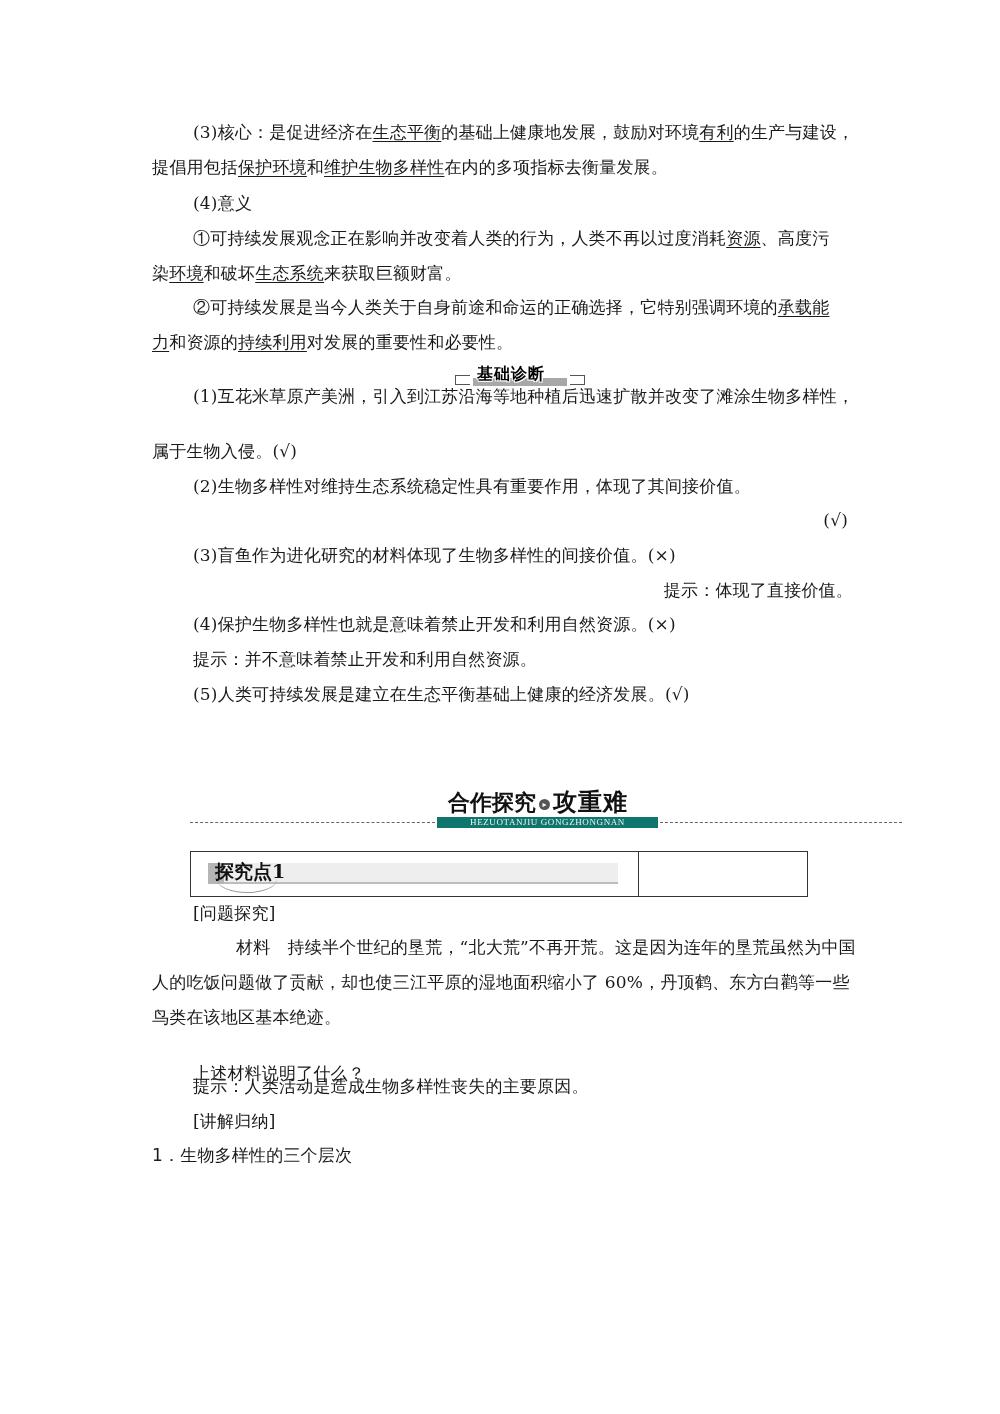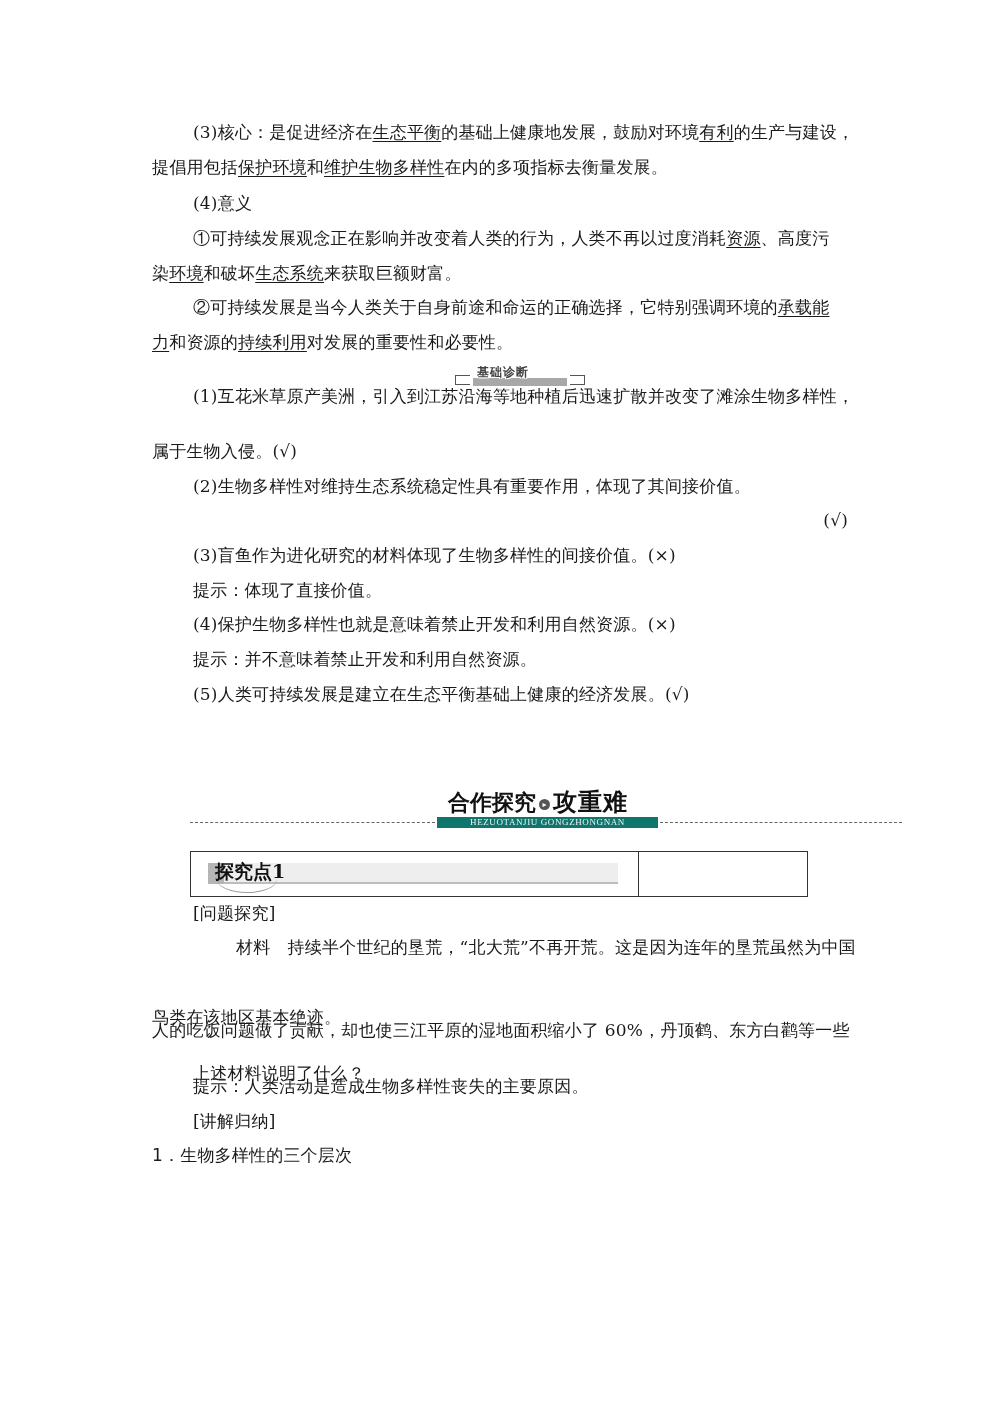--- a/index.html
+++ b/index.html
@@ -12,21 +12,21 @@
   .right { left: auto; right: 152px; width: auto; }
 
   
   .banner1 { position: absolute; left: 455px; top: 366px; width: 130px; height: 22px; }
   .banner1 .bracket-l, .banner1 .bracket-r { position: absolute; top: 9px; width: 14px; height: 8px;
         border: 1px solid #555; }
   .banner1 .bracket-l { left: 0; border-right: none; }
   .banner1 .bracket-r { right: 0; border-left: none; }
   .banner1 .bar { position: absolute; left: 18px; right: 18px; top: 12px; height: 8px; background: #a8a8a8; }
   .banner1 .title { position: absolute; left: 22px; top: -2px; font-family: "DejaVu Sans", sans-serif;
-        font-weight: bold; font-size: 12px; letter-spacing: 1px; color: #404040;
+        font-weight: bold; font-size: 16px; letter-spacing: 1px; color: #000000;
         text-shadow: 1px 1px 0 #fff, -1px -1px 0 #fff, 1px -1px 0 #fff, -1px 1px 0 #fff; }
 
   
   .banner2 { position: absolute; left: 190px; top: 786px; width: 712px; height: 44px; }
   .banner2 .dash { position: absolute; top: 36px; height: 0; border-top: 1px dashed #666; }
   .banner2 .dash.l { left: 0; width: 245px; }
   .banner2 .dash.r { left: 470px; width: 242px; }
   .banner2 .sub { position: absolute; left: 247px; top: 31px; width: 221px; height: 11px; background: #0f766e;
         color: #f2f2f2; font-family: "Liberation Serif", serif; font-size: 9px; line-height: 11px;
         text-align: center; letter-spacing: 0.6px; }
@@ -79,21 +79,21 @@
   <div class="bar"></div>
   <div class="bracket-r"></div>
   <div class="title">基础诊断</div>
 </div>
 
 <div class="line ind" style="top:385px;">(1)互花米草原产美洲，引入到江苏沿海等地种植后迅速扩散并改变了滩涂生物多样性，</div>
 <div class="line" style="top:440px;">属于生物入侵。(√)</div>
 <div class="line ind" style="top:475px;">(2)生物多样性对维持生态系统稳定性具有重要作用，体现了其间接价值。</div>
 <div class="line right" style="top:509px;">(√)</div>
 <div class="line ind" style="top:544px;">(3)盲鱼作为进化研究的材料体现了生物多样性的间接价值。(×)</div>
-<div class="line ind" style="top:579px;">提示：体现了直接价值。</div>
+<div class="line ind" style="top:579px;text-align:right;">提示：体现了直接价值。</div>
 <div class="line ind" style="top:613px;">(4)保护生物多样性也就是意味着禁止开发和利用自然资源。(×)</div>
 <div class="line ind" style="top:648px;">提示：并不意味着禁止开发和利用自然资源。</div>
 <div class="line ind" style="top:683px;">(5)人类可持续发展是建立在生态平衡基础上健康的经济发展。(√)</div>
 
 <div class="banner2">
   <div class="title">
     <span>合作探究</span><span class="arrow">▸</span><span class="b">攻重难</span>
   </div>
   <div class="dash l"></div>
   <div class="sub">HEZUOTANJIU GONGZHONGNAN</div>
@@ -104,19 +104,19 @@
   <div class="left">
     <div class="grey"></div>
     <div class="tab"></div>
     <div class="arc"></div>
     <div class="label">探究点1</div>
   </div>
 </div>
 
 <div class="line ind" style="top:902px;">[问题探究]</div>
 <div class="line ind" style="top:936px;margin-left:43px;">材料　持续半个世纪的垦荒，“北大荒”不再开荒。这是因为连年的垦荒虽然为中国</div>
-<div class="line" style="top:971px;margin-top:48px;">人的吃饭问题做了贡献，却也使三江平原的湿地面积缩小了 60%，丹顶鹤、东方白鹳等一些</div>
+<div class="line" style="top:971px;">人的吃饭问题做了贡献，却也使三江平原的湿地面积缩小了 60%，丹顶鹤、东方白鹳等一些</div>
 <div class="line" style="top:1006px;">鸟类在该地区基本绝迹。</div>
 <div class="line ind" style="top:1041px;margin-top:21px;">上述材料说明了什么？</div>
 <div class="line ind" style="top:1075px;">提示：人类活动是造成生物多样性丧失的主要原因。</div>
 
 <div class="line ind" style="top:1110px;">[讲解归纳]</div>
 <div class="line" style="top:1144px; font-family: 'DejaVu Sans', sans-serif;">1．生物多样性的三个层次</div>
 
 </body></html>

